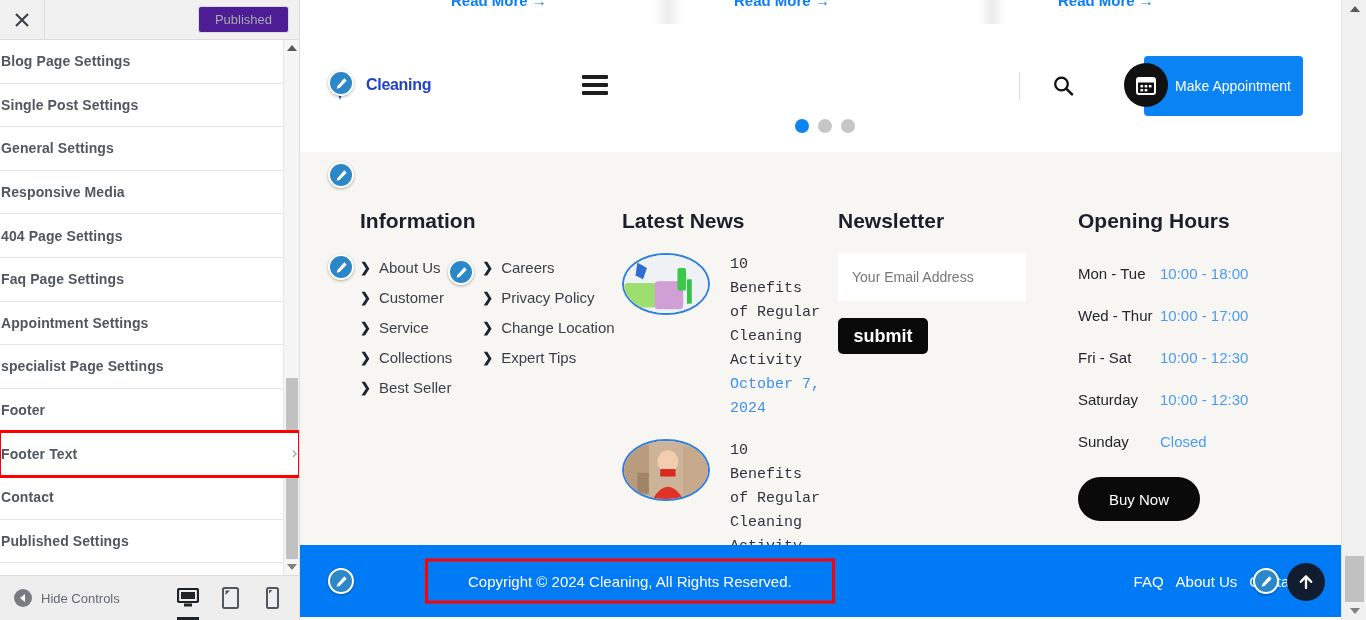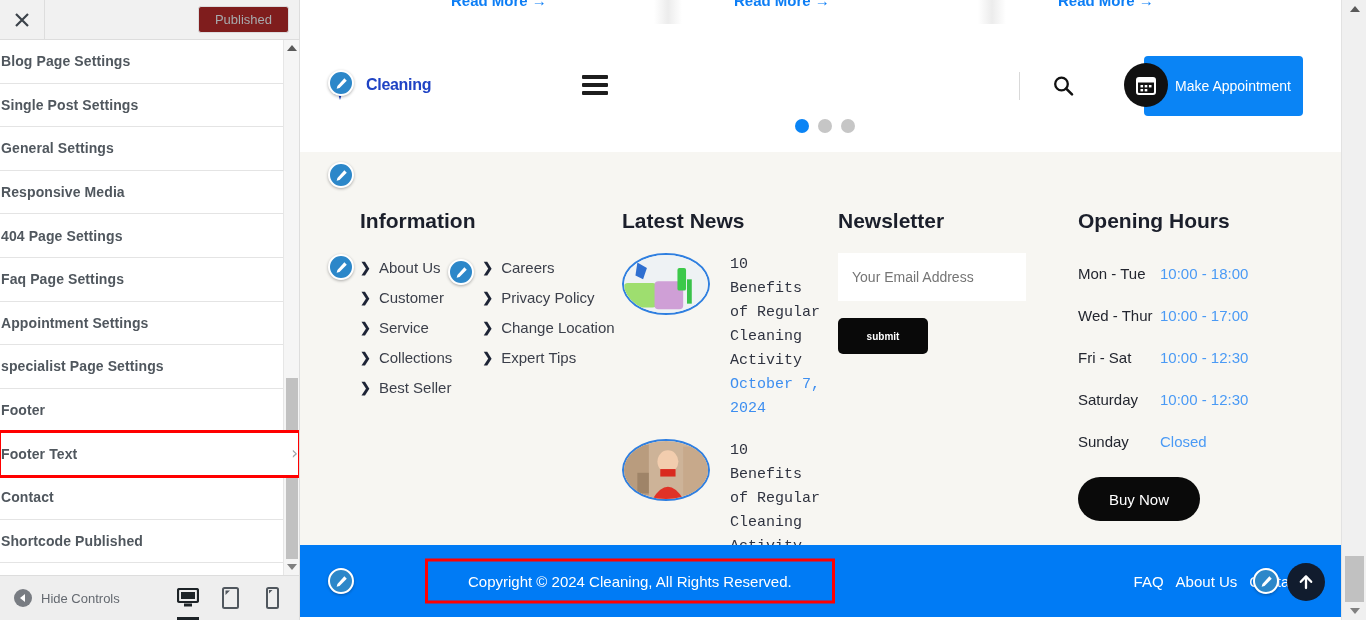--- a/index.html
+++ b/index.html
@@ -32,21 +32,21 @@
     cursor: pointer;
   }
   .cz-close svg { display: block; }
   .cz-header-spacer { flex: 1; }
   .cz-published {
     align-self: center;
     margin-right: 10px;
     padding: 5px 16px;
     font-size: 13px;
     color: #a7aaad;
-    background: #7f1d1d;
+    background: #4c1d95;
     border: 1px solid #dcdcde;
     border-radius: 3px;
     font-family: "Liberation Sans", sans-serif;
     cursor: default;
   }
 
   .cz-scroll {
     flex: 1;
     background: #fff;
     position: relative;
@@ -234,21 +234,21 @@
 
   .col-news2 { position: absolute; left: 538px; top: 10px; width: 210px; }
   .nl-input {
     width: 188px; height: 48px; background: #fff; border: none;
     padding: 0 14px; font-size: 14px; color: #6f7480;
     font-family: "Liberation Sans", sans-serif; outline: none;
   }
   .nl-submit {
     margin-top: 17px; width: 90px; height: 36px;
     background: #090909; color: #fff; border: none; border-radius: 5px;
-    font-size: 10px; font-weight: bold; cursor: pointer;
+    font-size: 18px; font-weight: bold; cursor: pointer;
     font-family: "Liberation Sans", sans-serif;
   }
 
   .col-hours { position: absolute; left: 778px; top: 10px; width: 250px; }
   .hrow { display: flex; font-size: 15px; line-height: 42px; color: #23262f; white-space: nowrap; }
   .hrow .day { width: 82px; }
   .hrow .time { color: #4a9af5; }
   .buy-now {
     margin-top: 14px; width: 122px; height: 44px;
     background: #0a0a0a; color: #fff; border: none; border-radius: 24px;
@@ -365,21 +365,21 @@
         </div>
         <div class="cz-item highlight">
           <span class="label">Footer Text</span>
           <span class="chev">›</span>
         </div>
         <div class="cz-item">
           <span class="label">Contact</span>
           <span class="chev">›</span>
         </div>
         <div class="cz-item">
-          <span class="label">Shortcode Published</span>
+          <span class="label">Published Settings</span>
           <span class="chev">›</span>
         </div>
 
       </div>
 
       <div class="cz-sb">
         <div class="arrow-up">
             <span class="tri up"></span>
           </div>
         <div class="thumb"></div>

